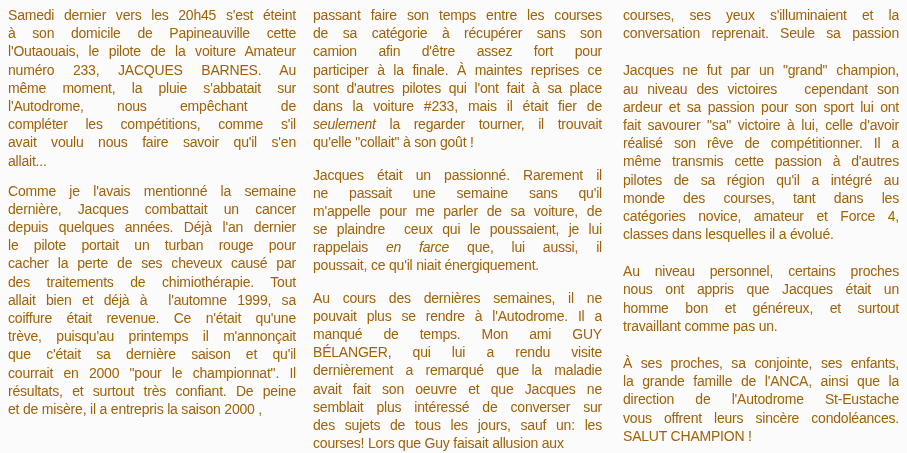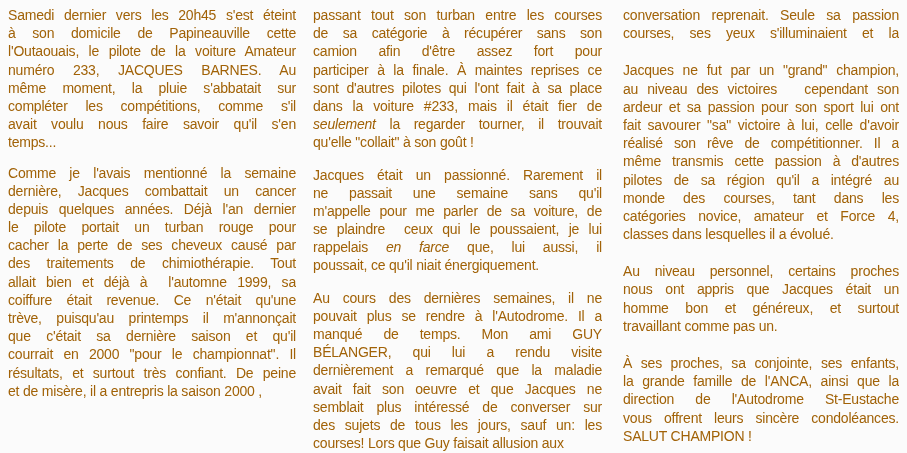--- a/index.html
+++ b/index.html
@@ -53,43 +53,44 @@
 <body>
 
 <div class="page">
   <div class="column col-0">
       <div class="paragraph">
         <div class="line">Samedi dernier vers les 20h45 s'est éteint</div>
         <div class="line">à son domicile de Papineauville cette</div>
         <div class="line">l'Outaouais, le pilote de la voiture Amateur</div>
         <div class="line">numéro 233, JACQUES BARNES. Au</div>
         <div class="line">même moment, la pluie s'abbatait sur</div>
+        <div class="line">l'Autodrome, nous empêchant de</div>
         <div class="line">compléter les compétitions, comme s'il</div>
         <div class="line">avait voulu nous faire savoir qu'il s'en</div>
-        <div class="line last">temps...</div>
+        <div class="line last">allait...</div>
       </div>
       <div class="paragraph">
         <div class="line">Comme je l'avais mentionné la semaine</div>
         <div class="line">dernière, Jacques combattait un cancer</div>
         <div class="line">depuis quelques années. Déjà l'an dernier</div>
         <div class="line">le pilote portait un turban rouge pour</div>
         <div class="line">cacher la perte de ses cheveux causé par</div>
         <div class="line">des traitements de chimiothérapie. Tout</div>
         <div class="line">allait bien et déjà à&nbsp; l'automne 1999, sa</div>
         <div class="line">coiffure était revenue. Ce n'était qu'une</div>
         <div class="line">trève, puisqu'au printemps il m'annonçait</div>
         <div class="line">que c'était sa dernière saison et qu'il</div>
         <div class="line">courrait en 2000 "pour le championnat". Il</div>
         <div class="line">résultats, et surtout très confiant. De peine</div>
         <div class="line last">et de misère, il a entrepris la saison 2000 ,</div>
       </div>
     </div>
   <div class="column col-1">
       <div class="paragraph">
-        <div class="line">passant tout son turban entre les courses</div>
+        <div class="line">passant faire son temps entre les courses</div>
         <div class="line">de sa catégorie à récupérer sans son</div>
         <div class="line">camion afin d'être assez fort pour</div>
         <div class="line">participer à la finale. À maintes reprises ce</div>
         <div class="line">sont d'autres pilotes qui l'ont fait à sa place</div>
         <div class="line">dans la voiture #233, mais il était fier de</div>
         <div class="line"><i>seulement</i> la regarder tourner, il trouvait</div>
         <div class="line last">qu'elle "collait" à son goût !</div>
       </div>
       <div class="paragraph">
         <div class="line">Jacques était un passionné. Rarement il</div>
@@ -106,22 +107,22 @@
         <div class="line">BÉLANGER, qui lui a rendu visite</div>
         <div class="line">dernièrement a remarqué que la maladie</div>
         <div class="line">avait fait son oeuvre et que Jacques ne</div>
         <div class="line">semblait plus intéressé de converser sur</div>
         <div class="line">des sujets de tous les jours, sauf un: les</div>
         <div class="line last">courses! Lors que Guy faisait allusion aux</div>
       </div>
     </div>
   <div class="column col-2">
       <div class="paragraph">
+        <div class="line">courses, ses yeux s'illuminaient et la</div>
         <div class="line">conversation reprenait. Seule sa passion</div>
-        <div class="line">courses, ses yeux s'illuminaient et la</div>
       </div>
       <div class="paragraph">
         <div class="line">Jacques ne fut par un "grand" champion,</div>
         <div class="line">au niveau des victoires &nbsp; cependant son</div>
         <div class="line">ardeur et sa passion pour son sport lui ont</div>
         <div class="line">fait savourer "sa" victoire à lui, celle d'avoir</div>
         <div class="line">réalisé son rêve de compétitionner. Il a</div>
         <div class="line">même transmis cette passion à d'autres</div>
         <div class="line">pilotes de sa région qu'il a intégré au</div>
         <div class="line">monde des courses, tant dans les</div>

